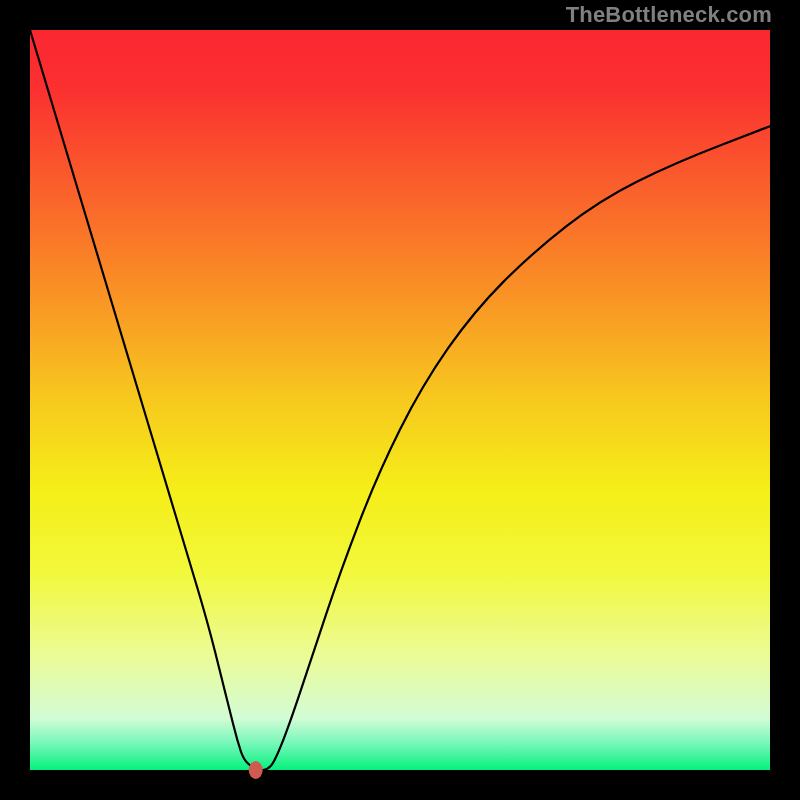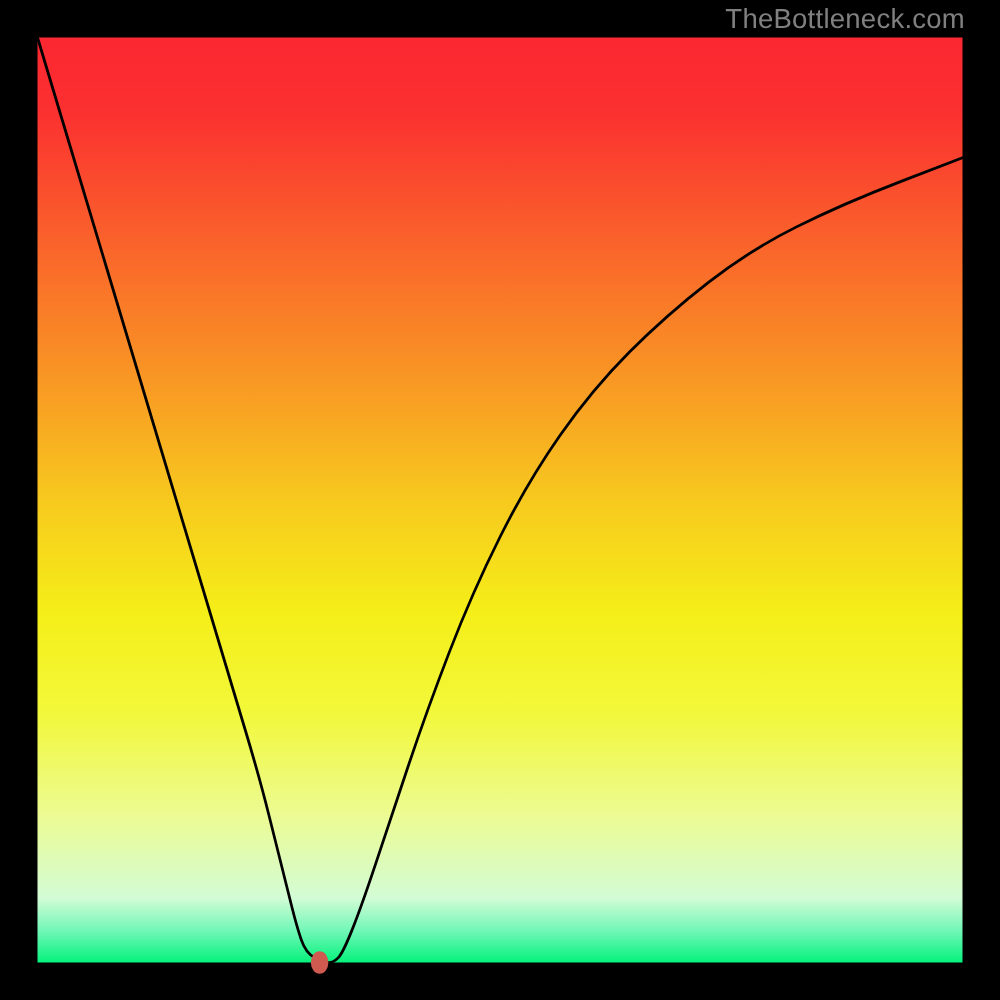--- a/index.html
+++ b/index.html
@@ -16,21 +16,21 @@
     width: 800px;
     height: 800px;
     background: #000;
   }
   .watermark {
     position: absolute;
     top: 2px;
     right: 28px;
     color: #808080;
     font-size: 22px;
-    font-weight: 400;
+    font-weight: 700;
     letter-spacing: 0.2px;
     z-index: 5;
   }
   svg {
     position: absolute;
     top: 0;
     left: 0;
   }
 </style>
 </head>

